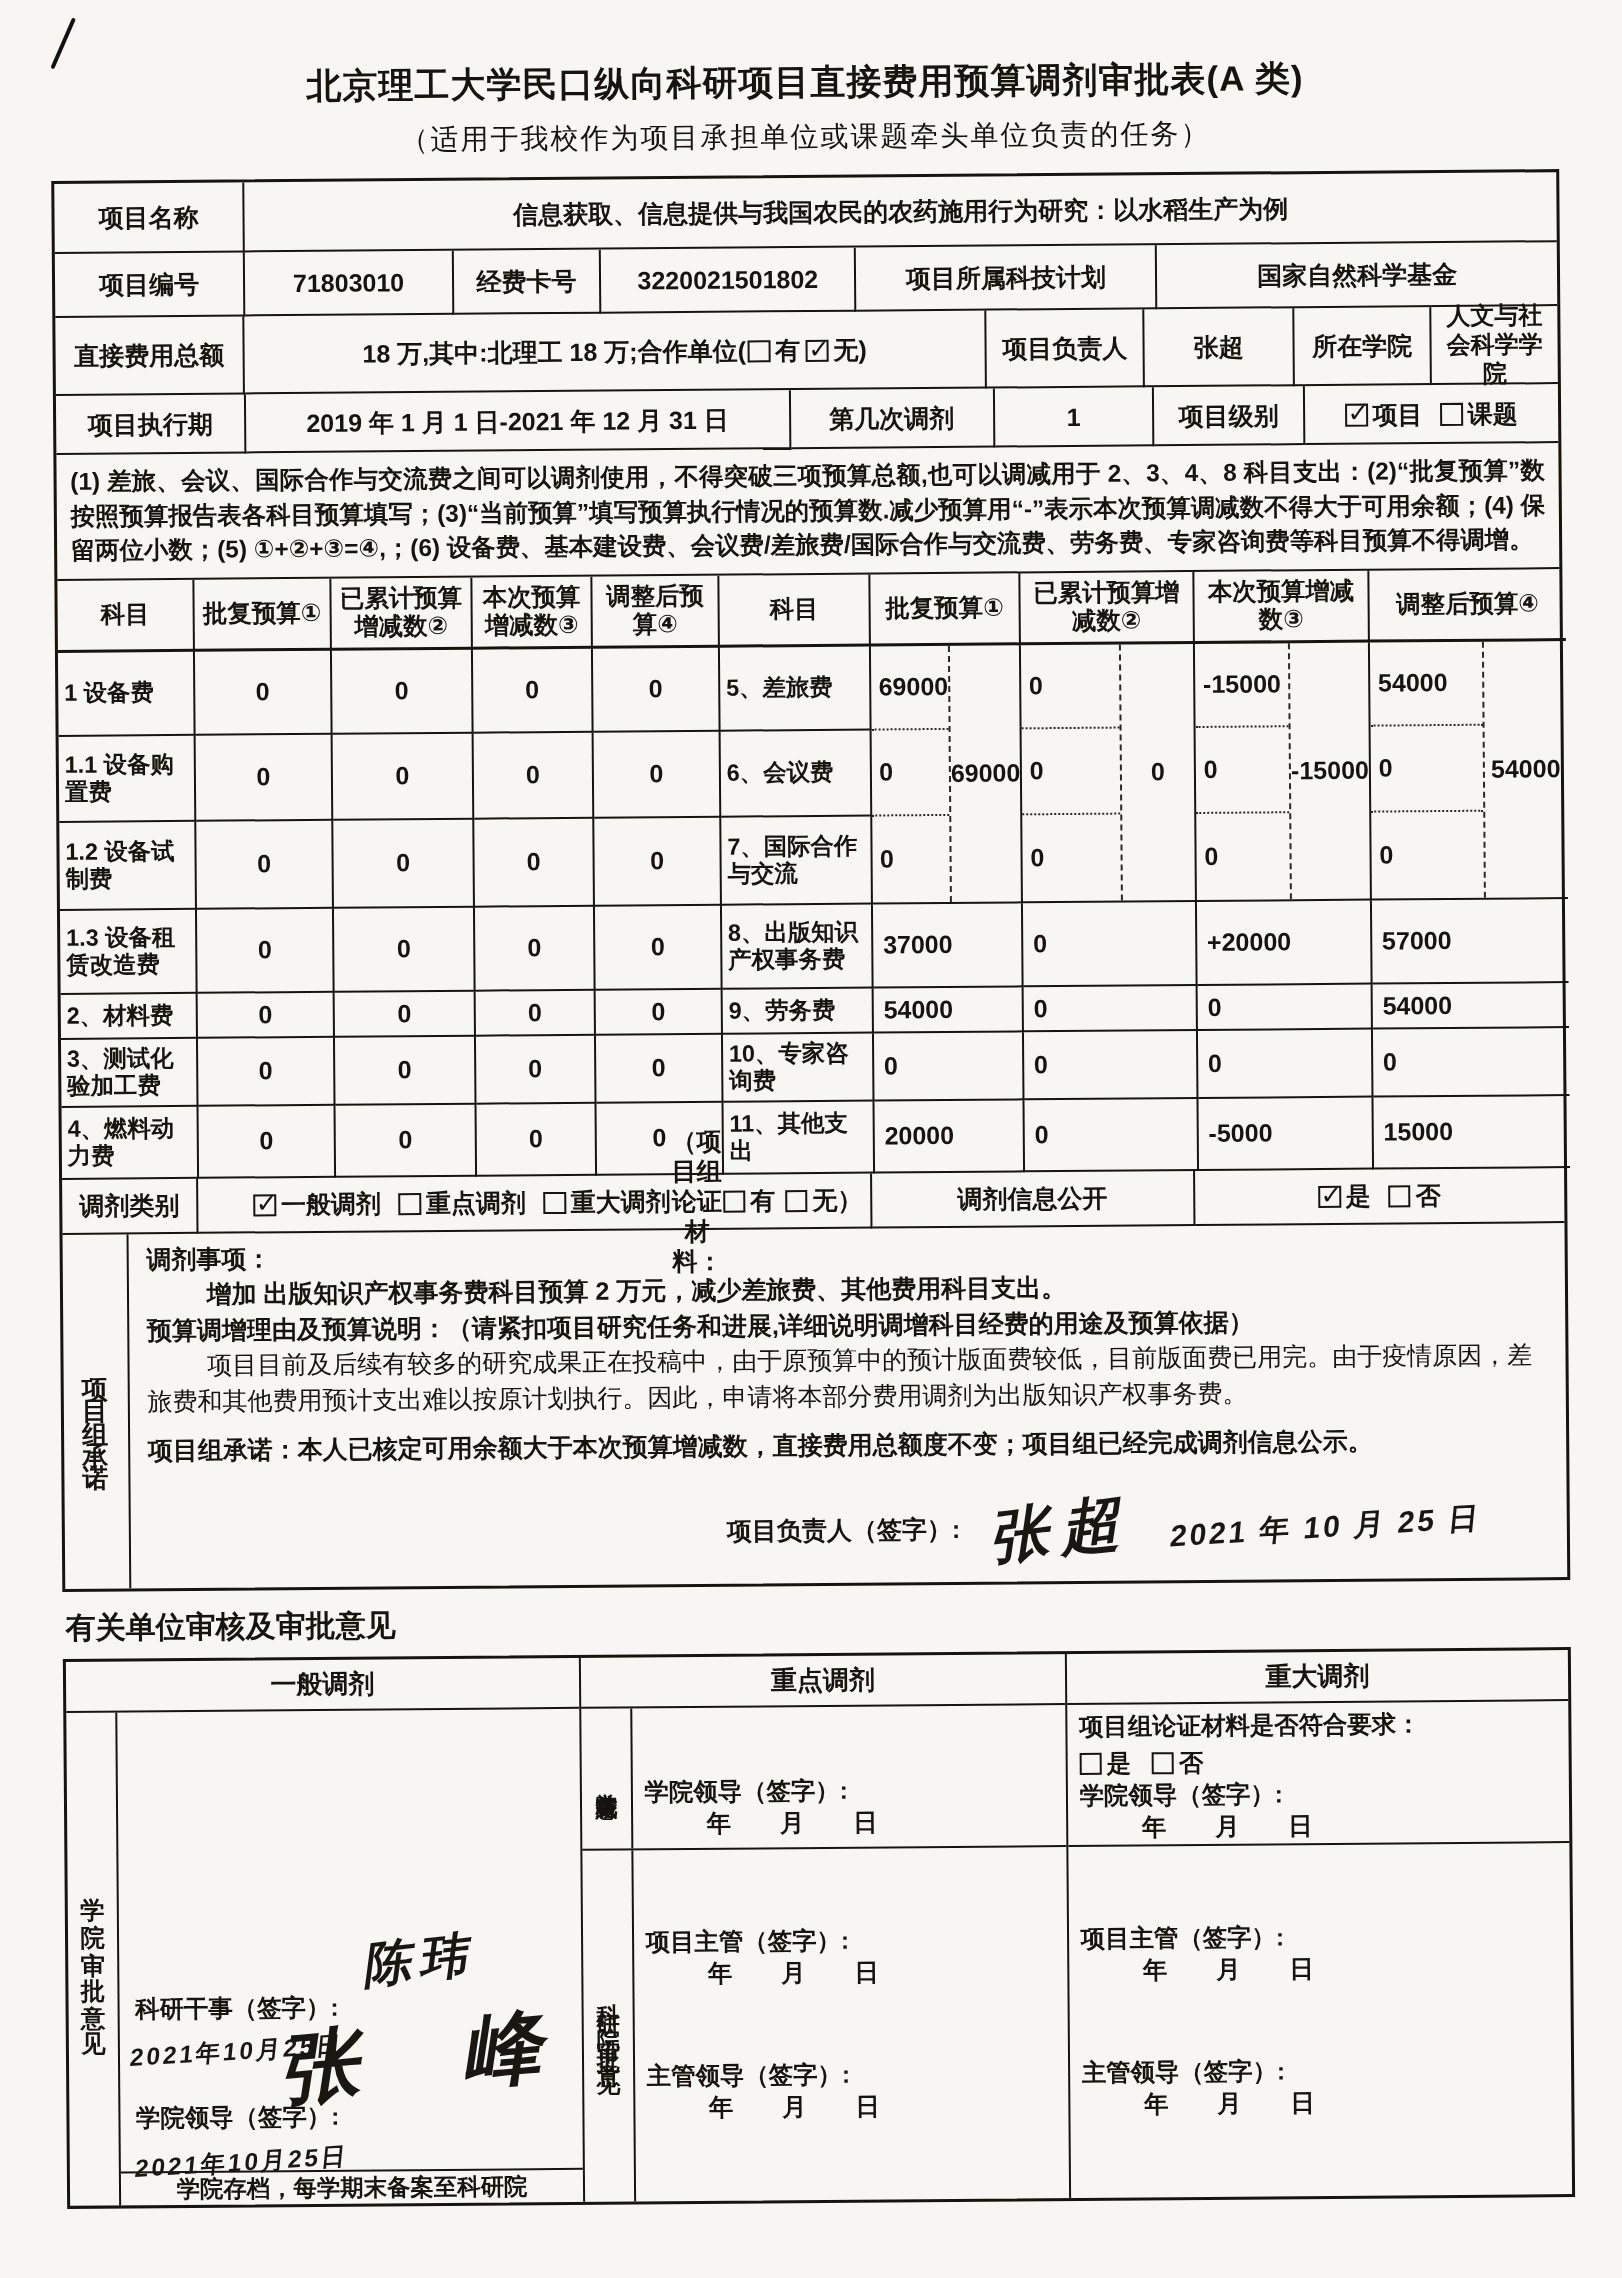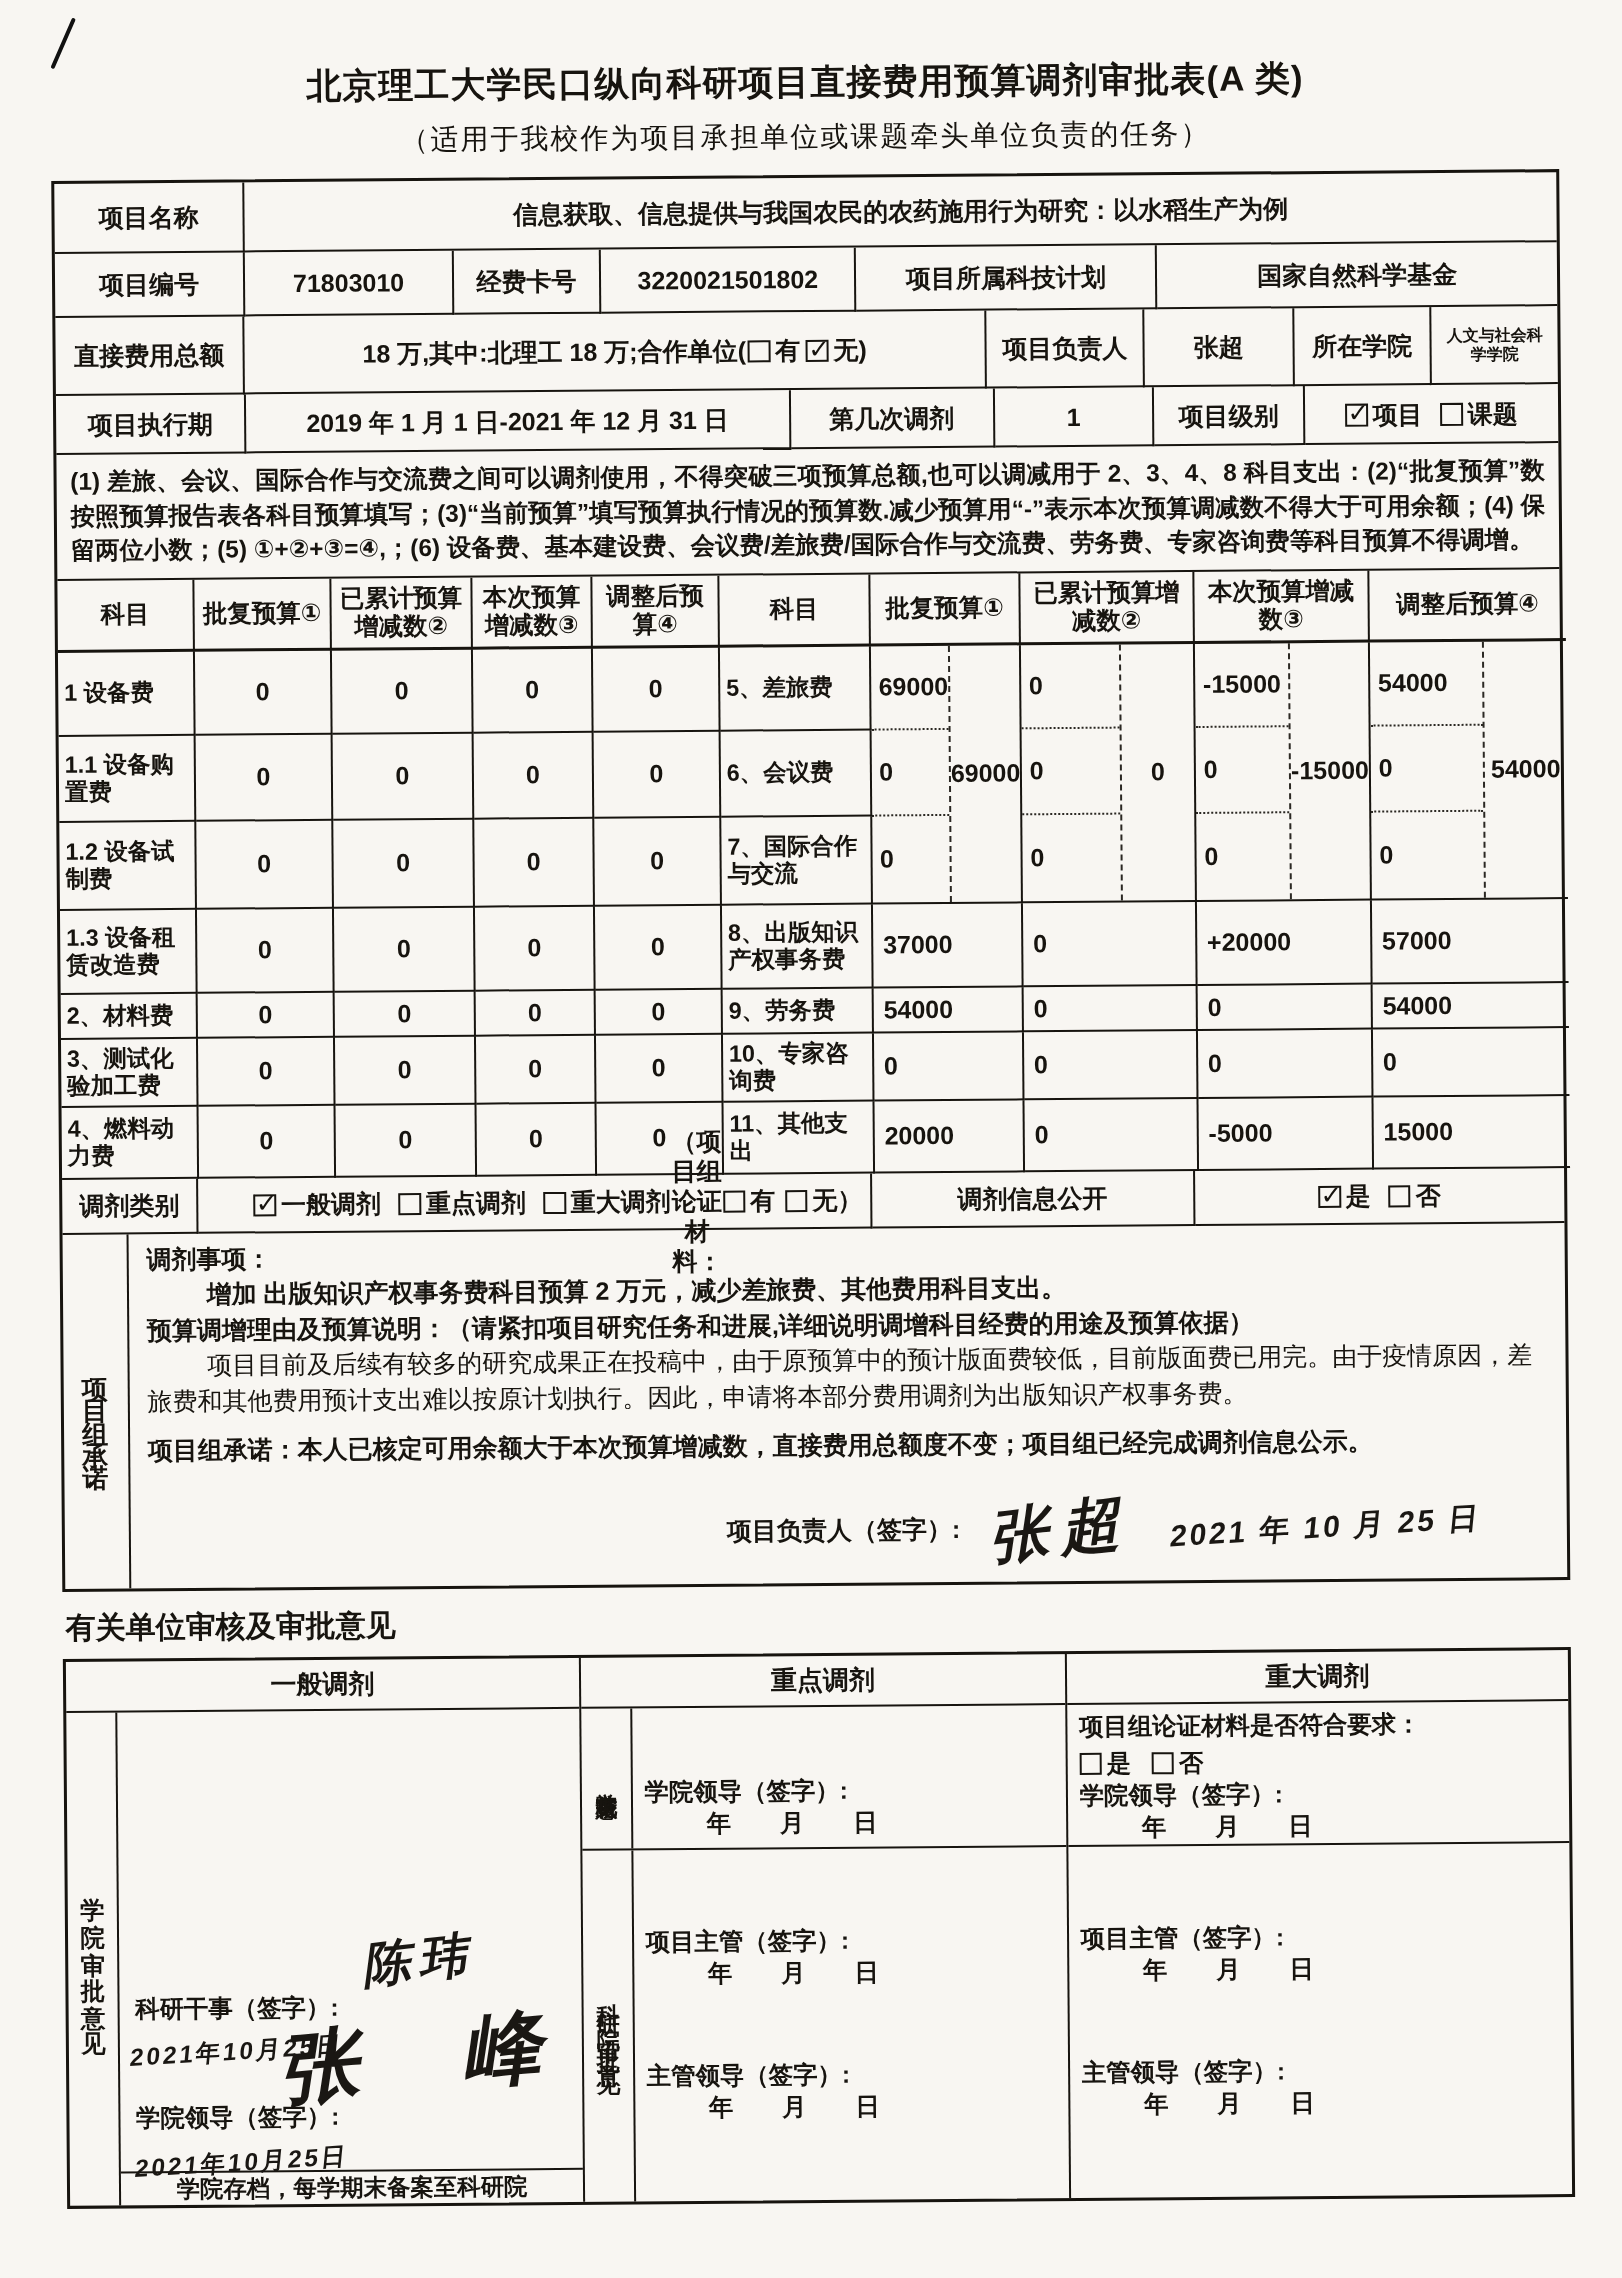--- a/index.html
+++ b/index.html
@@ -99,21 +99,21 @@
       <div class="t-cell t-lab" style="width:191px">直接费用总额</div>
       <div class="t-cell" style="width:751px">
         <span>18 万,其中:北理工 18 万;合作单位(</span>
             <span class="opt" style="margin:0 5.9px 0 2px"><span class="cb"></span><span>有</span></span>
             <span class="opt" style="margin:0"><span class="cb checked-src checked"></span><span>无</span></span>
             <span>)</span>
       </div>
       <div class="t-cell t-lab" style="width:160px">项目负责人</div>
       <div class="t-cell" style="width:151px">张超</div>
       <div class="t-cell t-lab" style="width:139px">所在学院</div>
-      <div class="t-cell" style="width:127px;font-size:16px">人文与社会科学学院</div>
+      <div class="t-cell" style="width:127px;font-size:24px">人文与社会科学学院</div>
     </div>
 
     <div class="t-row" style="height:59px">
       <div class="t-cell t-lab" style="width:191px">项目执行期</div>
       <div class="t-cell" style="width:546px">2019 年 1 月 1 日-2021 年 12 月 31 日</div>
       <div class="t-cell t-lab" style="width:205px">第几次调剂</div>
       <div class="t-cell" style="width:160px">1</div>
       <div class="t-cell t-lab" style="width:151px">项目级别</div>
       <div class="t-cell" style="width:254px">
         <span class="opt"><span class="cb checked"></span><span>项目</span></span>

